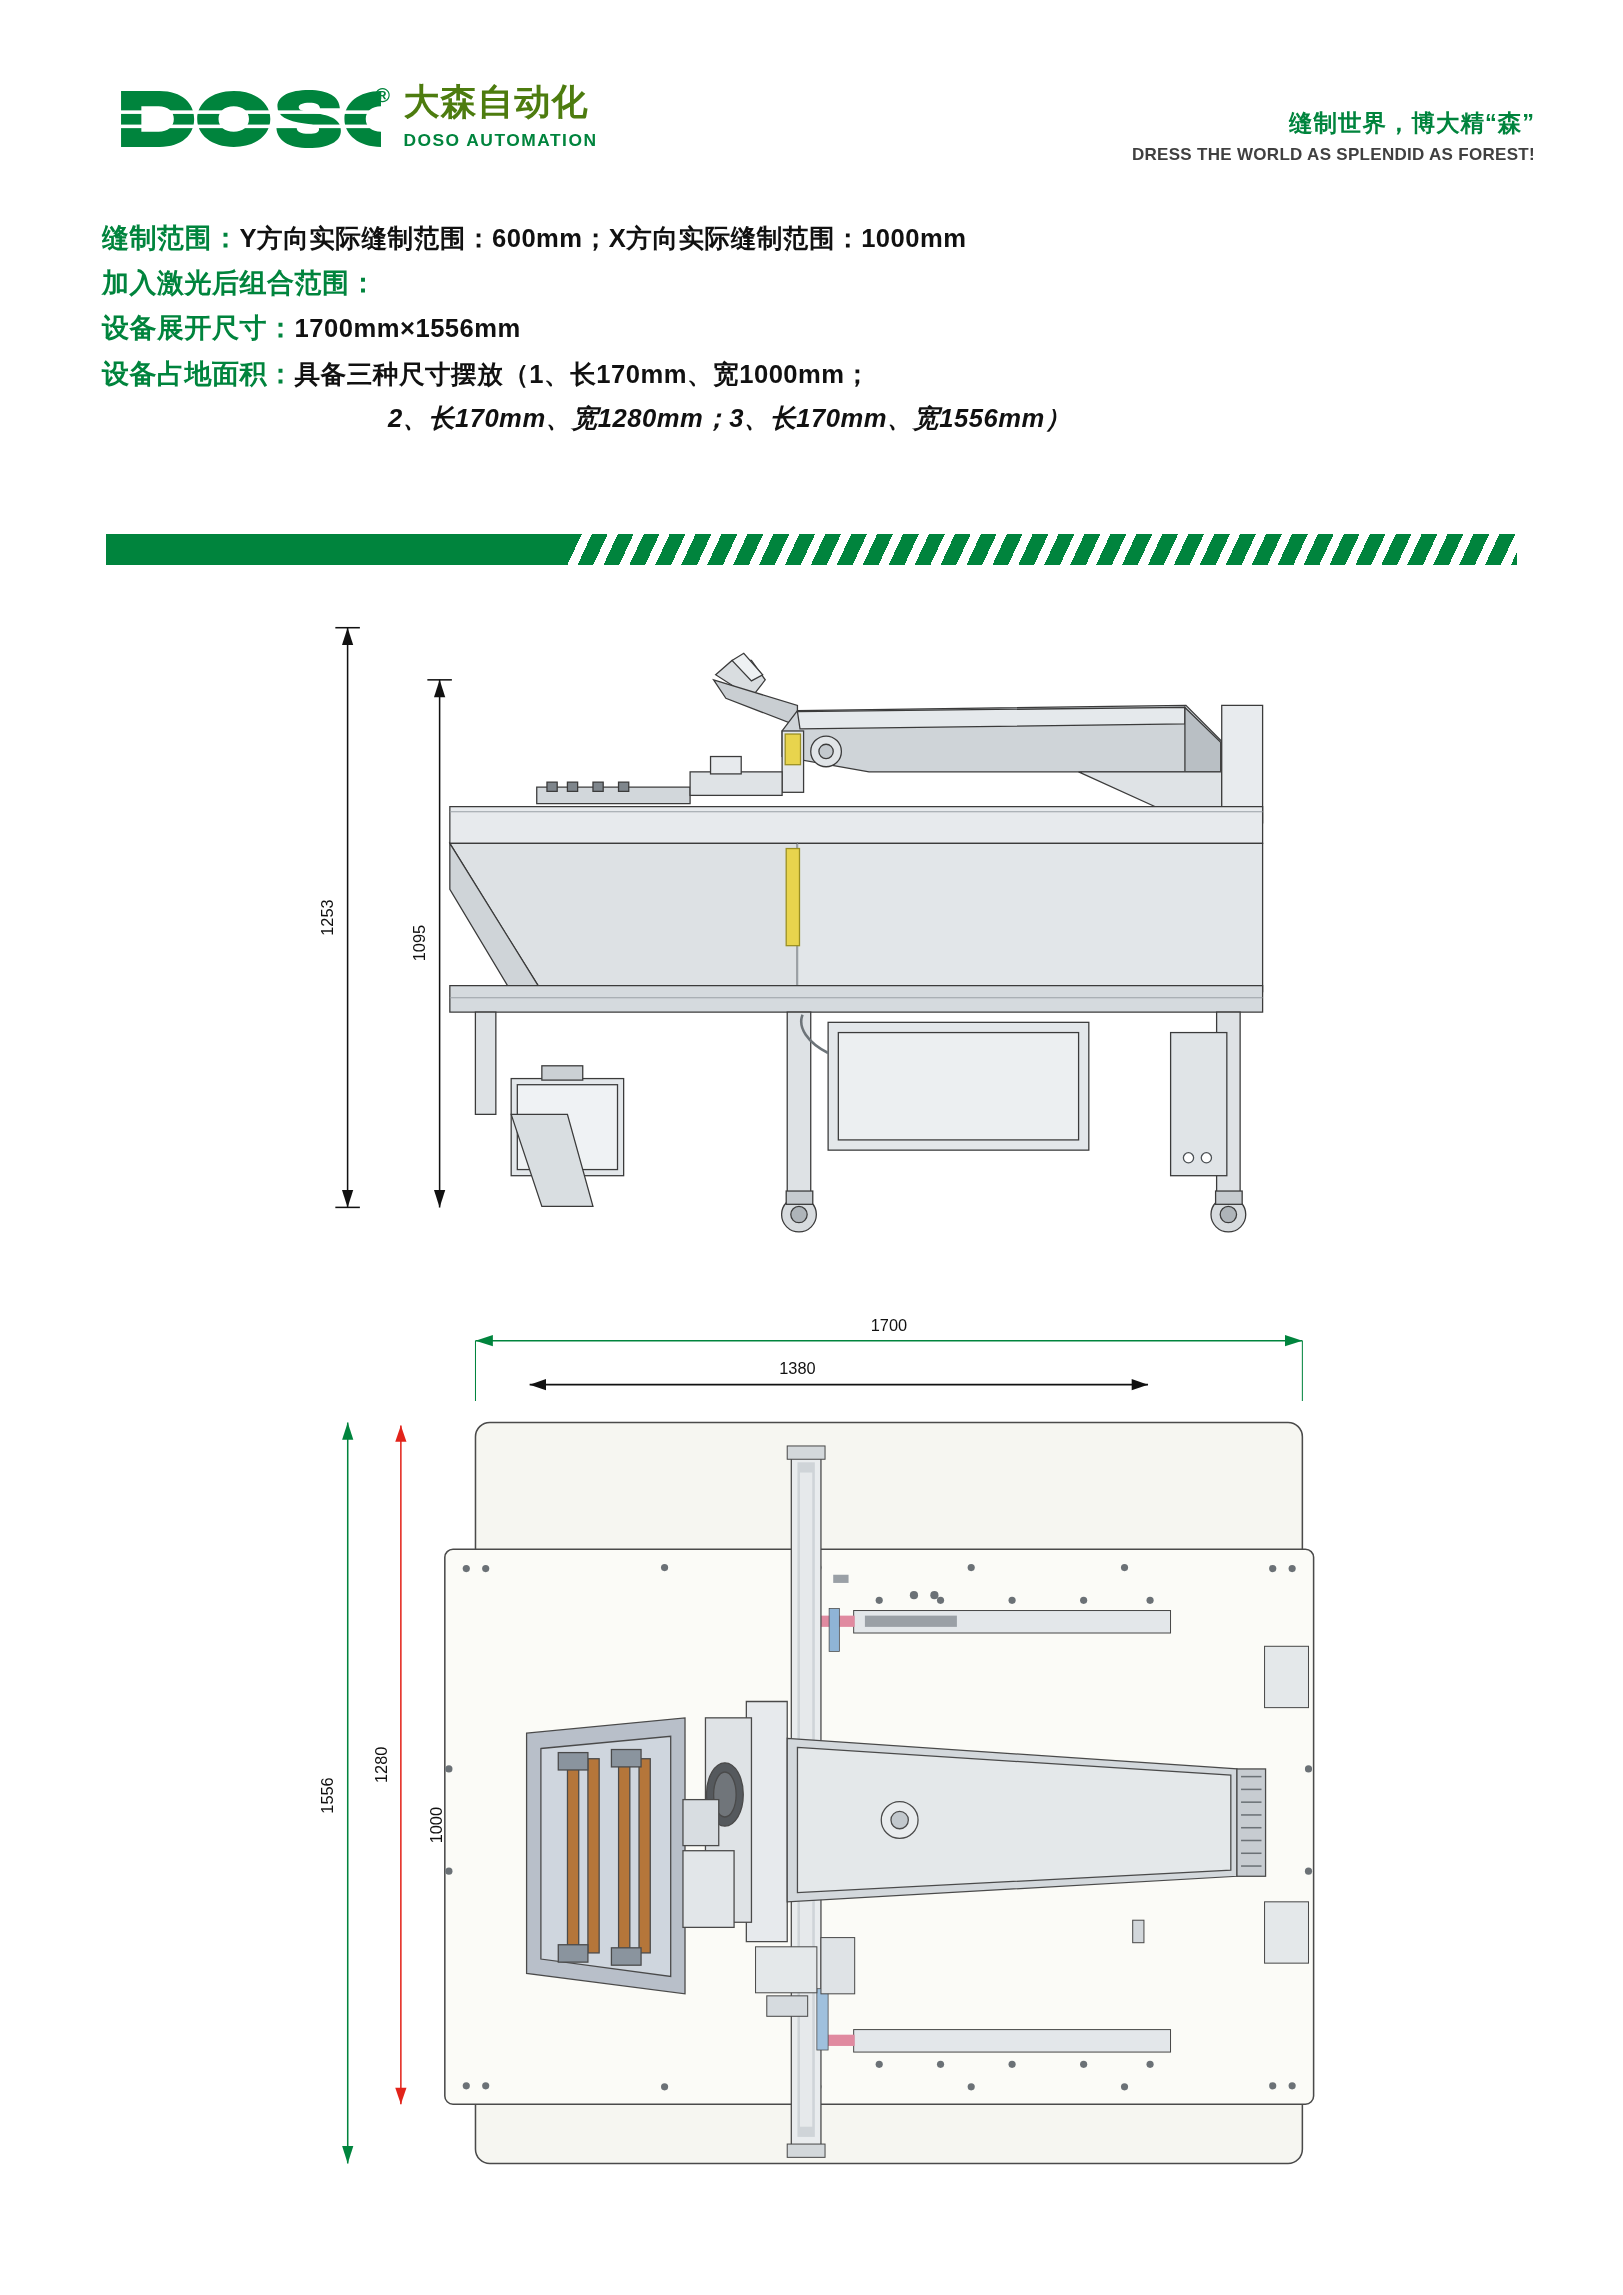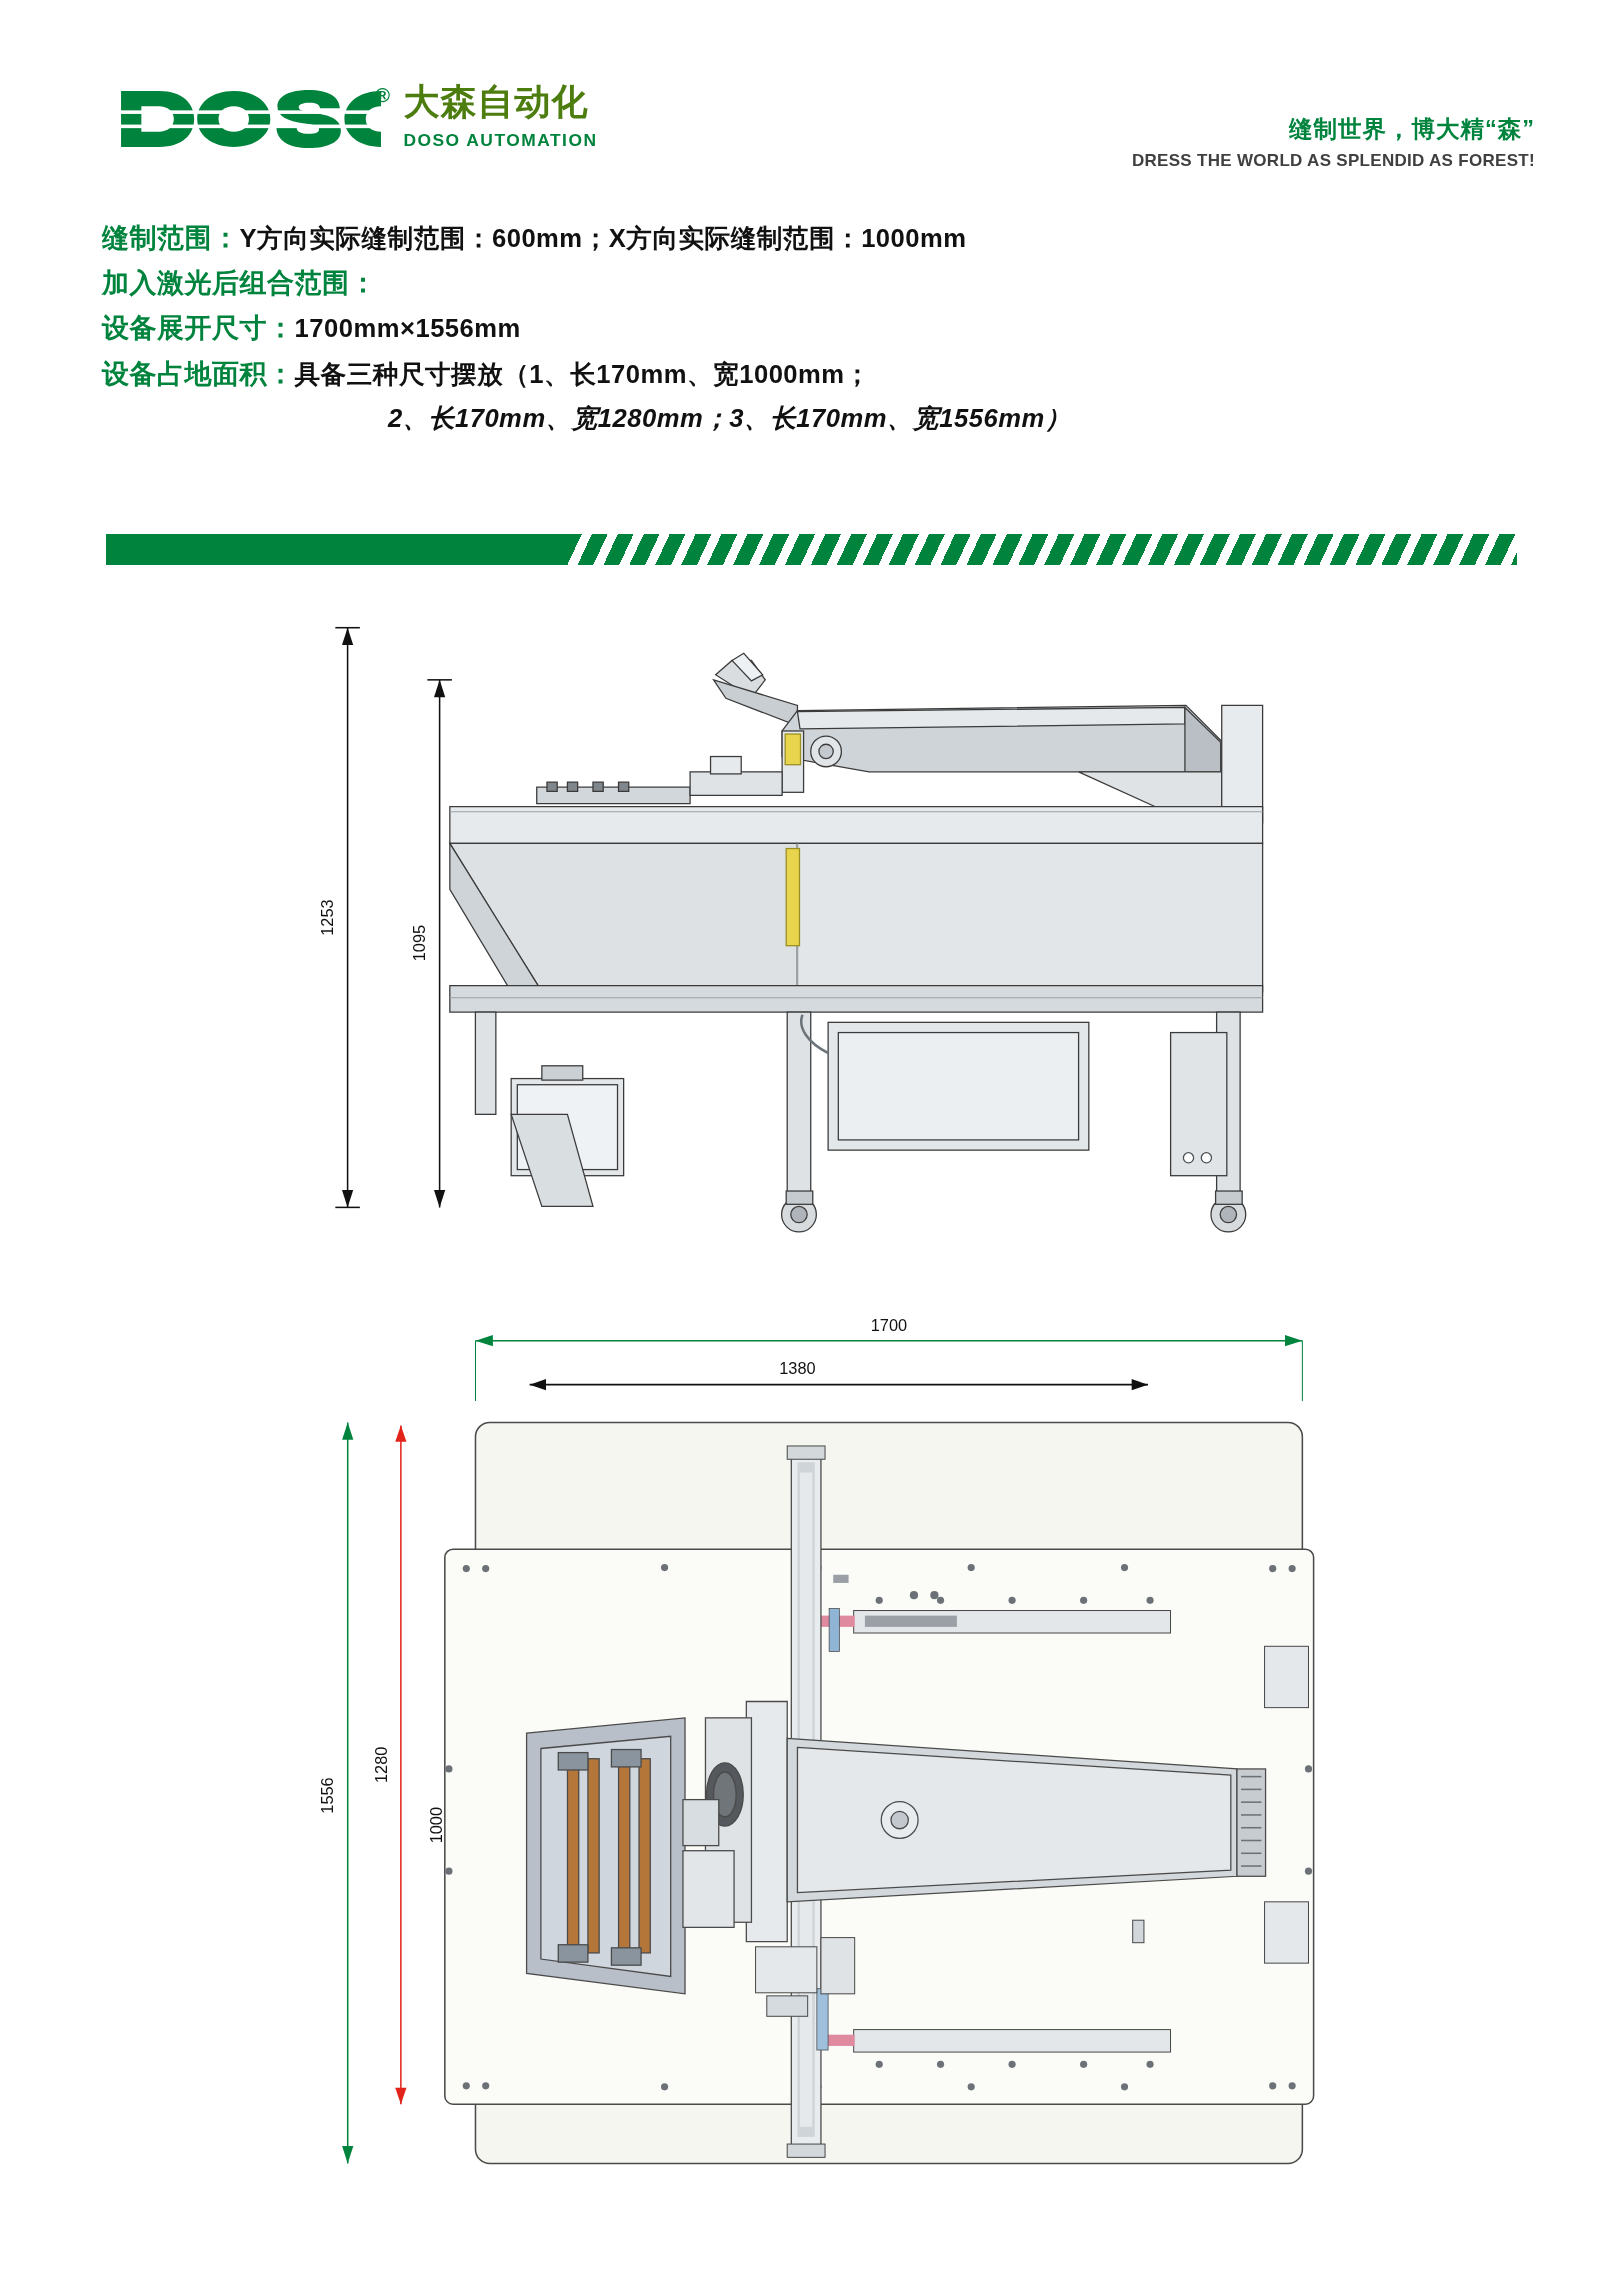--- a/index.html
+++ b/index.html
@@ -57,21 +57,21 @@
   .logo-en {
     font-size: 17.4px;
     font-weight: bold;
     color: #00843d;
     letter-spacing: 1.5px;
     margin-top: 9px;
   }
   .slogan {
     position: absolute;
     right: 88px;
-    top: 113px;
+    top: 107px;
     text-align: right;
   }
   .slogan-cn {
     font-size: 23.5px;
     font-weight: bold;
     color: #00843d;
     letter-spacing: 1px;
     white-space: nowrap;
   }
   .slogan-en {

